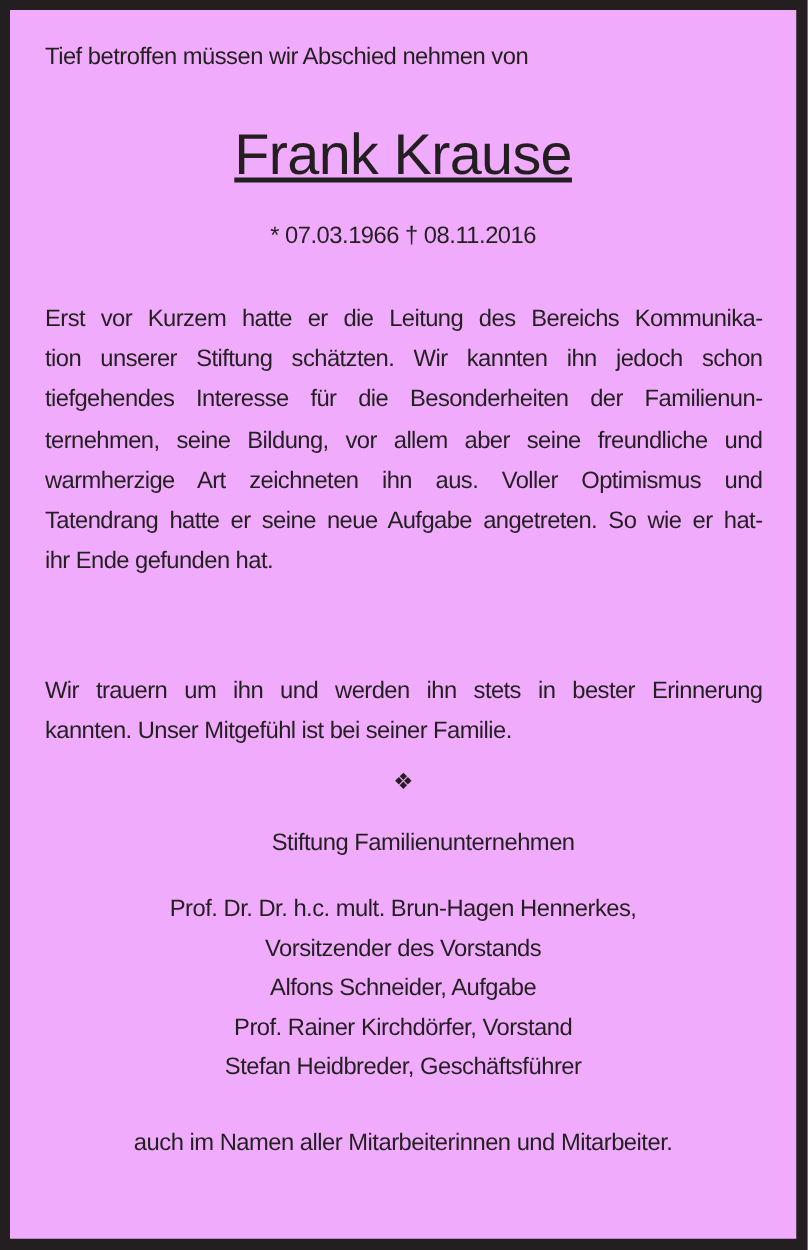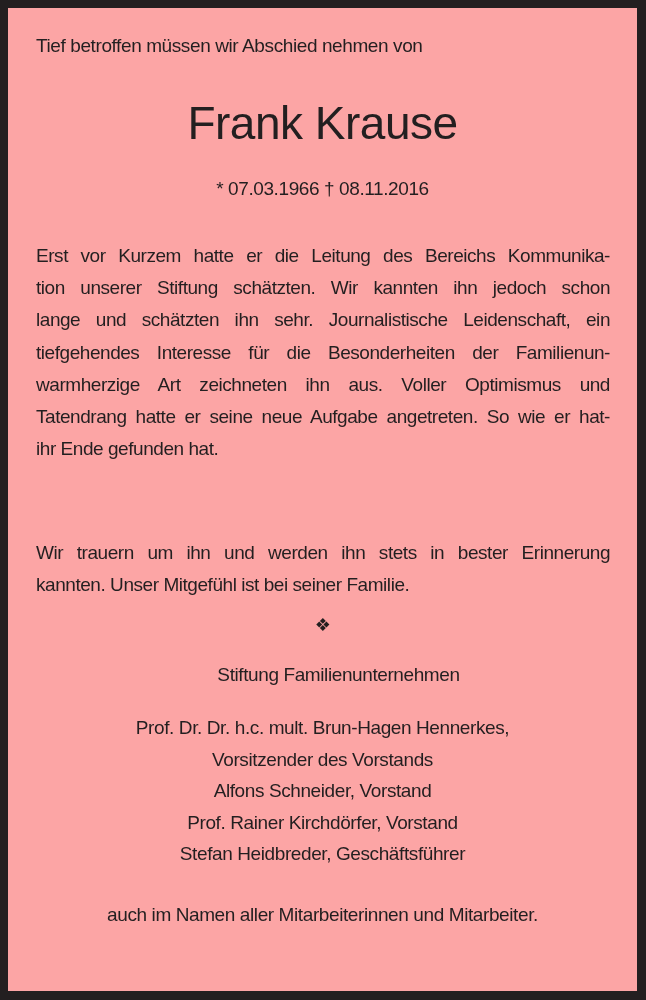--- a/index.html
+++ b/index.html
@@ -8,27 +8,27 @@
       background: #231f20;
       position: relative;
       overflow: hidden;
       font-family: "Liberation Sans Narrow", "Liberation Sans", sans-serif;
       color: #231f20;
     }
     .sheet {
       position: absolute;
       left: 8px; top: 8px;
       width: 629px; height: 983px;
-      background: #fca5a5;
+      background: #f0abfc;
     }
     .t { position: absolute; white-space: nowrap; font-size: 19px; letter-spacing: -0.4px; }
     .intro { left: 28px; top: 27px; }
     .name {
       left: 0; width: 629px; top: 88px;
-      text-align: center; font-size: 46px; letter-spacing: -0.5px;
+      text-align: center; font-size: 46px; letter-spacing: -0.5px; text-decoration: underline;
     }
     .dates { left: 0; width: 629px; top: 170px; text-align: center; font-size: 19px; }
     .para {
       position: absolute; left: 28px; width: 574px;
       font-size: 19px; line-height: 32.2px; letter-spacing: -0.45px;
     }
     .para .ln { display: block; text-align: justify; text-align-last: justify; height: 32.2px; white-space: nowrap; }
     .para .ln.last { text-align-last: left; }
     .p1 { top: 232px; }
     .p2 { top: 529px; }
@@ -46,37 +46,37 @@
 <body>
 
 <div class="sheet">
   <div class="t intro">Tief betroffen müssen wir Abschied nehmen von</div>
   <div class="t name">Frank Krause</div>
   <div class="t dates">* 07.03.1966  † 08.11.2016</div>
 
   <div class="para p1">
     <span class="ln">Erst vor Kurzem hatte er die Leitung des Bereichs Kommunika-</span>
     <span class="ln">tion unserer Stiftung schätzten. Wir kannten ihn jedoch schon</span>
-    <span class="ln">lange und schätzten ihn sehr. Journalistische Leidenschaft, ein</span>
     <span class="ln">tiefgehendes Interesse für die Besonderheiten der Familienun-</span>
+    <span class="ln">ternehmen, seine Bildung, vor allem aber seine freundliche und</span>
     <span class="ln">warmherzige Art zeichneten ihn aus. Voller Optimismus und</span>
     <span class="ln">Tatendrang hatte er seine neue Aufgabe angetreten. So wie er hat-</span>
     <span class="ln last">ihr Ende gefunden hat.</span>
   </div>
 
   <div class="para p2">
     <span class="ln">Wir trauern um ihn und werden ihn stets in bester Erinnerung</span>
     <span class="ln last">kannten. Unser Mitgefühl ist bei seiner Familie.</span>
   </div>
 
   <div class="t orn">❖</div>
   <div class="t org">Stiftung Familienunternehmen</div>
 
   <div class="sigs">
     <div>Prof. Dr. Dr. h.c. mult. Brun-Hagen Hennerkes,</div>
     <div>Vorsitzender des Vorstands</div>
-    <div>Alfons Schneider, Vorstand</div>
+    <div>Alfons Schneider, Aufgabe</div>
     <div>Prof. Rainer Kirchdörfer, Vorstand</div>
     <div>Stefan Heidbreder, Geschäftsführer</div>
   </div>
 
   <div class="t also">auch im Namen aller Mitarbeiterinnen und Mitarbeiter.</div>
 </div>
 
 </body></html>

